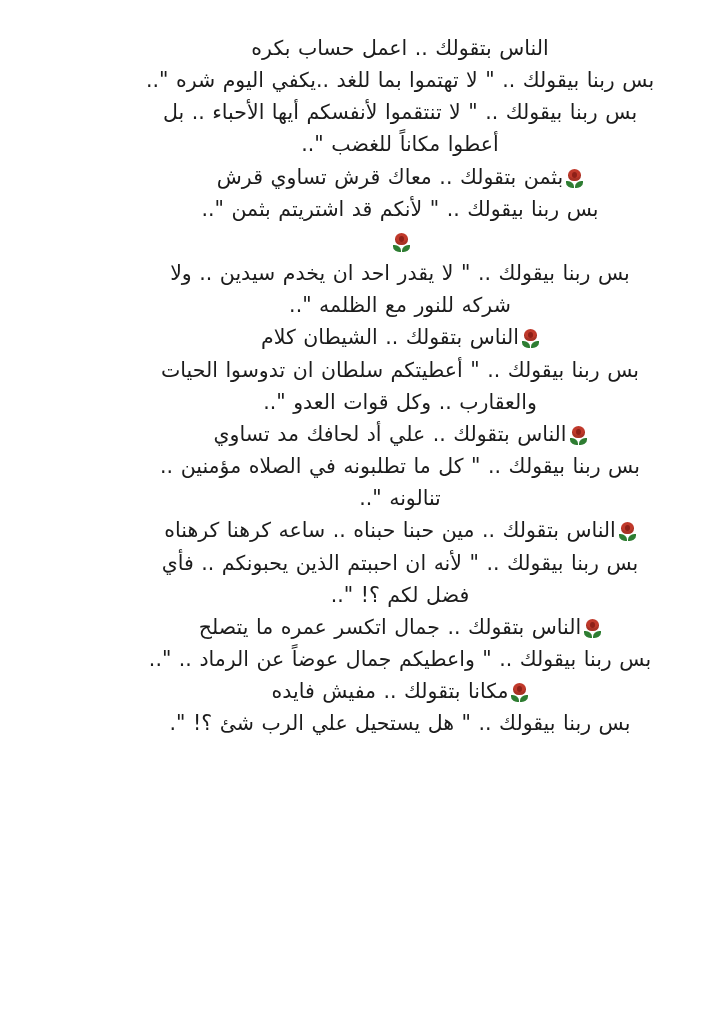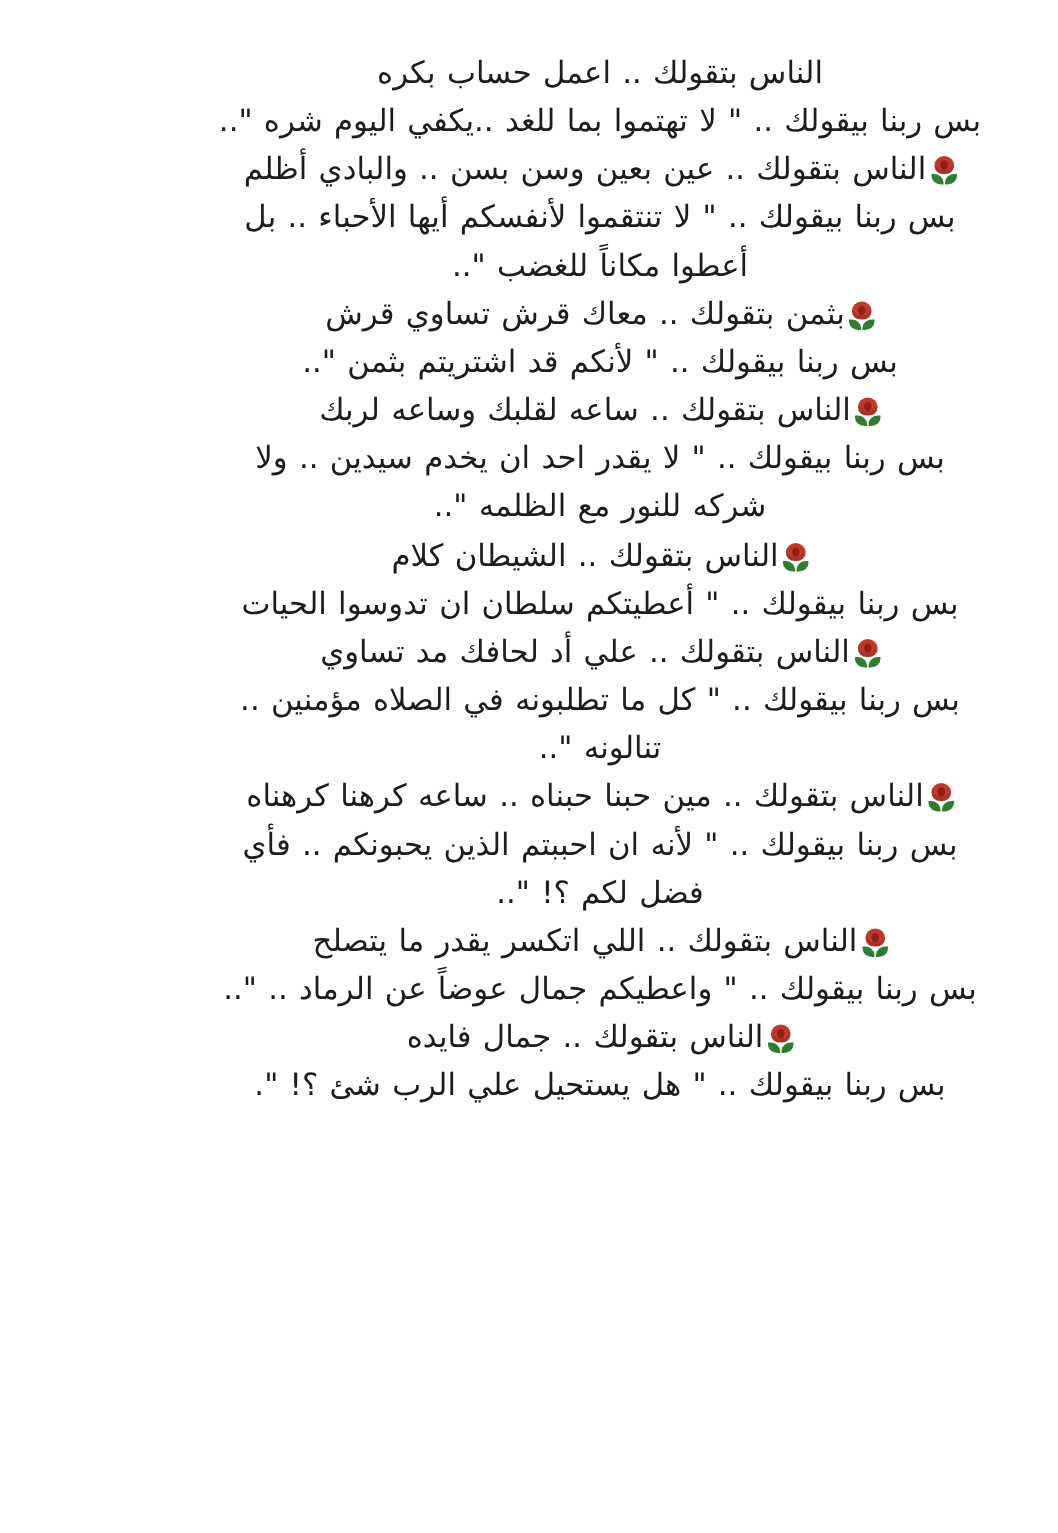--- a/index.html
+++ b/index.html
@@ -122,33 +122,33 @@
     background: #4a6fb5;
     border-radius: 3px 3px 2px 2px;
   }
 </style>
 </head>
 <body>
 
 <div id="page">
     <p class="line"><span class="txt">الناس بتقولك .. اعمل حساب بكره</span></p>
     <p class="line"><span class="txt">بس ربنا بيقولك .. " لا تهتموا بما للغد ..يكفي اليوم شره "..</span></p>
-    <p class="line"><span class="rose"><span class="leaf-l"></span><span class="leaf-r"></span><span class="bud"></span></span><span class="txt">الناس بتقولك .. عين بعين وسن بسن .. والبادي أظلم</span></p>
     <p class="line"><span class="txt">بس ربنا بيقولك .. " لا تنتقموا لأنفسكم أيها الأحباء .. بل</span></p>
     <p class="line"><span class="txt">أعطوا مكاناً للغضب "..</span></p>
     <p class="line"><span class="rose"><span class="leaf-l"></span><span class="leaf-r"></span><span class="bud"></span></span><span class="txt">بثمن بتقولك .. معاك قرش تساوي قرش</span></p>
     <p class="line"><span class="txt">بس ربنا بيقولك .. " لأنكم قد اشتريتم بثمن "..</span></p>
-    <p class="line"><span class="rose"><span class="leaf-l"></span><span class="leaf-r"></span><span class="bud"></span></span><span class="txt">الناس بتقولك .. ساعه لقلبك وساعه لربك</span></p>
+    <p class="line"><span class="rose"><span class="leaf-l"></span><span class="leaf-r"></span><span class="bud"></span></span></p>
     <p class="line"><span class="txt">بس ربنا بيقولك .. " لا يقدر احد ان يخدم سيدين .. ولا</span></p>
     <p class="line"><span class="txt">شركه للنور مع الظلمه "..</span></p>
     <p class="line"><span class="rose"><span class="leaf-l"></span><span class="leaf-r"></span><span class="bud"></span></span><span class="txt">الناس بتقولك .. الشيطان كلام</span></p>
     <p class="line"><span class="txt">بس ربنا بيقولك .. " أعطيتكم سلطان ان تدوسوا الحيات</span></p>
+    <p class="line"><span class="txt">والعقارب .. وكل قوات العدو "..</span></p>
     <p class="line"><span class="rose"><span class="leaf-l"></span><span class="leaf-r"></span><span class="bud"></span></span><span class="txt">الناس بتقولك .. علي أد لحافك مد تساوي</span></p>
     <p class="line"><span class="txt">بس ربنا بيقولك .. " كل ما تطلبونه في الصلاه مؤمنين ..</span></p>
     <p class="line"><span class="txt">تنالونه "..</span></p>
     <p class="line"><span class="rose"><span class="leaf-l"></span><span class="leaf-r"></span><span class="bud"></span></span><span class="txt">الناس بتقولك .. مين حبنا حبناه .. ساعه كرهنا كرهناه</span></p>
     <p class="line"><span class="txt">بس ربنا بيقولك .. " لأنه ان احببتم الذين يحبونكم .. فأي</span></p>
     <p class="line"><span class="txt">فضل لكم ؟! "..</span></p>
-    <p class="line"><span class="rose"><span class="leaf-l"></span><span class="leaf-r"></span><span class="bud"></span></span><span class="txt">الناس بتقولك .. اللي اتكسر يقدر ما يتصلح</span></p>
+    <p class="line"><span class="rose"><span class="leaf-l"></span><span class="leaf-r"></span><span class="bud"></span></span><span class="txt">الناس بتقولك .. جمال اتكسر عمره ما يتصلح</span></p>
     <p class="line"><span class="txt">بس ربنا بيقولك .. " واعطيكم جمال عوضاً عن الرماد .. "..</span></p>
-    <p class="line"><span class="rose"><span class="leaf-l"></span><span class="leaf-r"></span><span class="bud"></span></span><span class="txt">الناس بتقولك .. جمال فايده</span></p>
+    <p class="line"><span class="rose"><span class="leaf-l"></span><span class="leaf-r"></span><span class="bud"></span></span><span class="txt">مكانا بتقولك .. مفيش فايده</span></p>
     <p class="line"><span class="txt">بس ربنا بيقولك .. " هل يستحيل علي الرب شئ ؟! ".</span></p>
   </div>
 
 </body></html>

